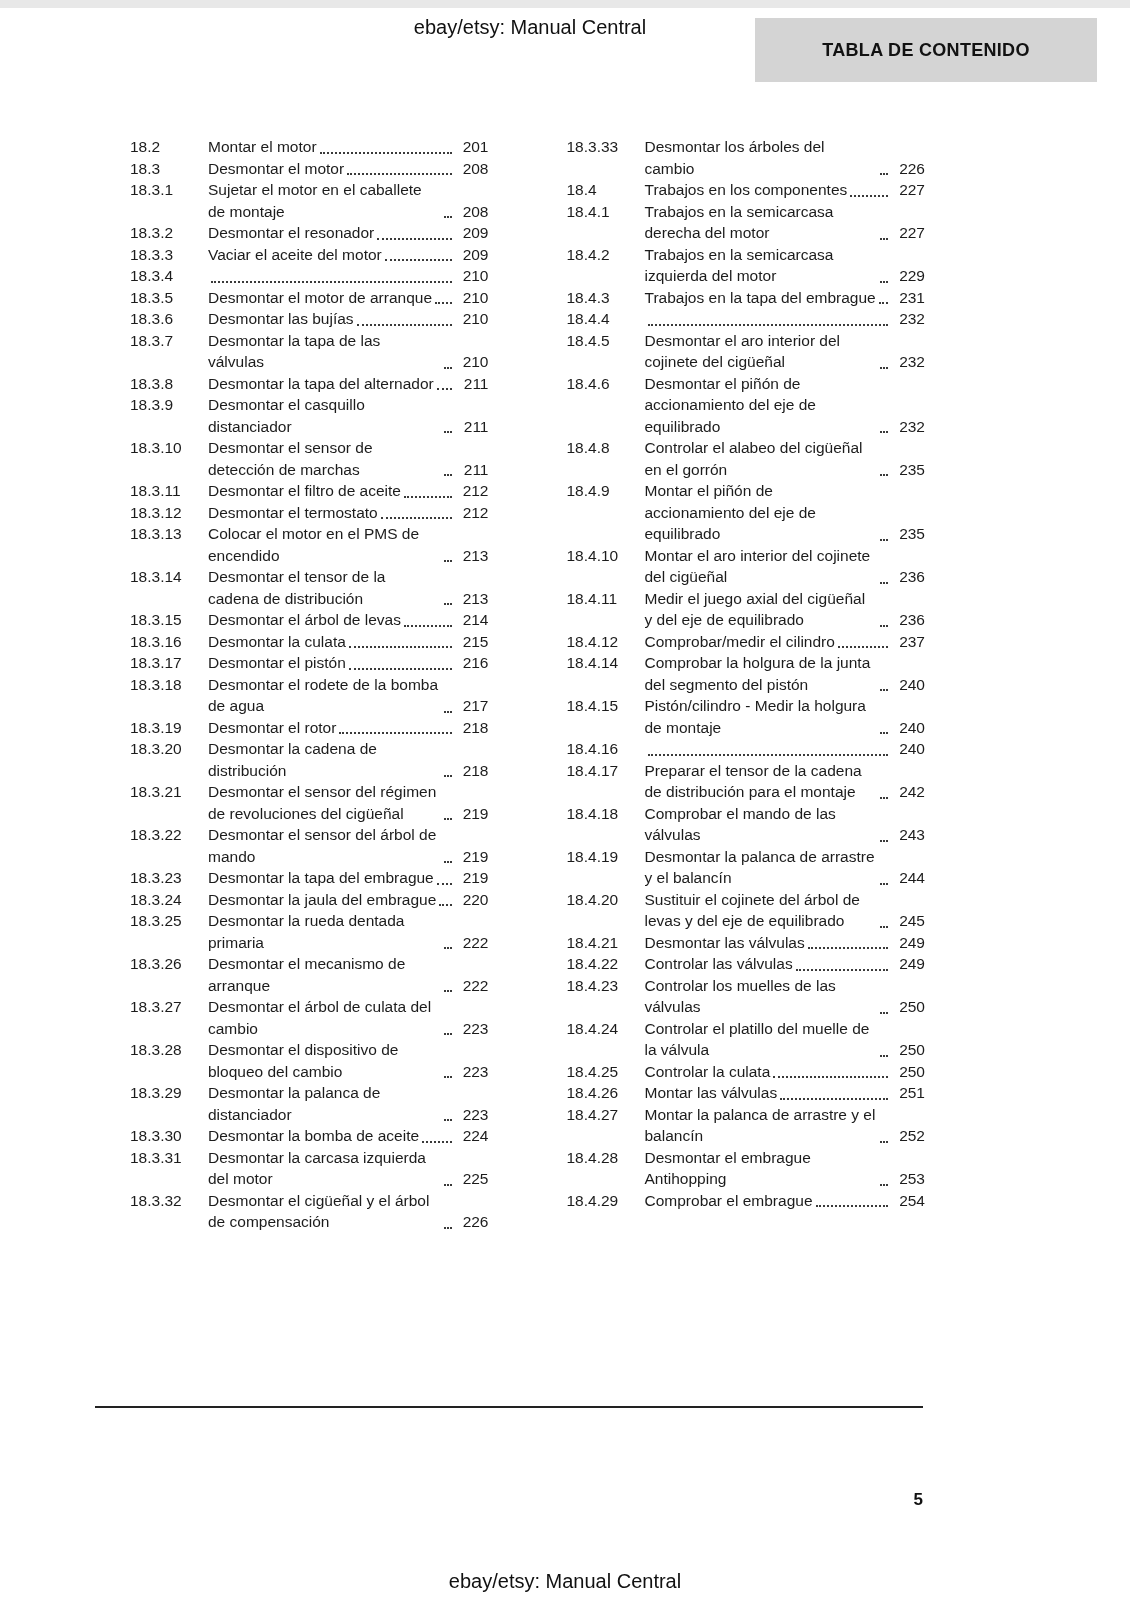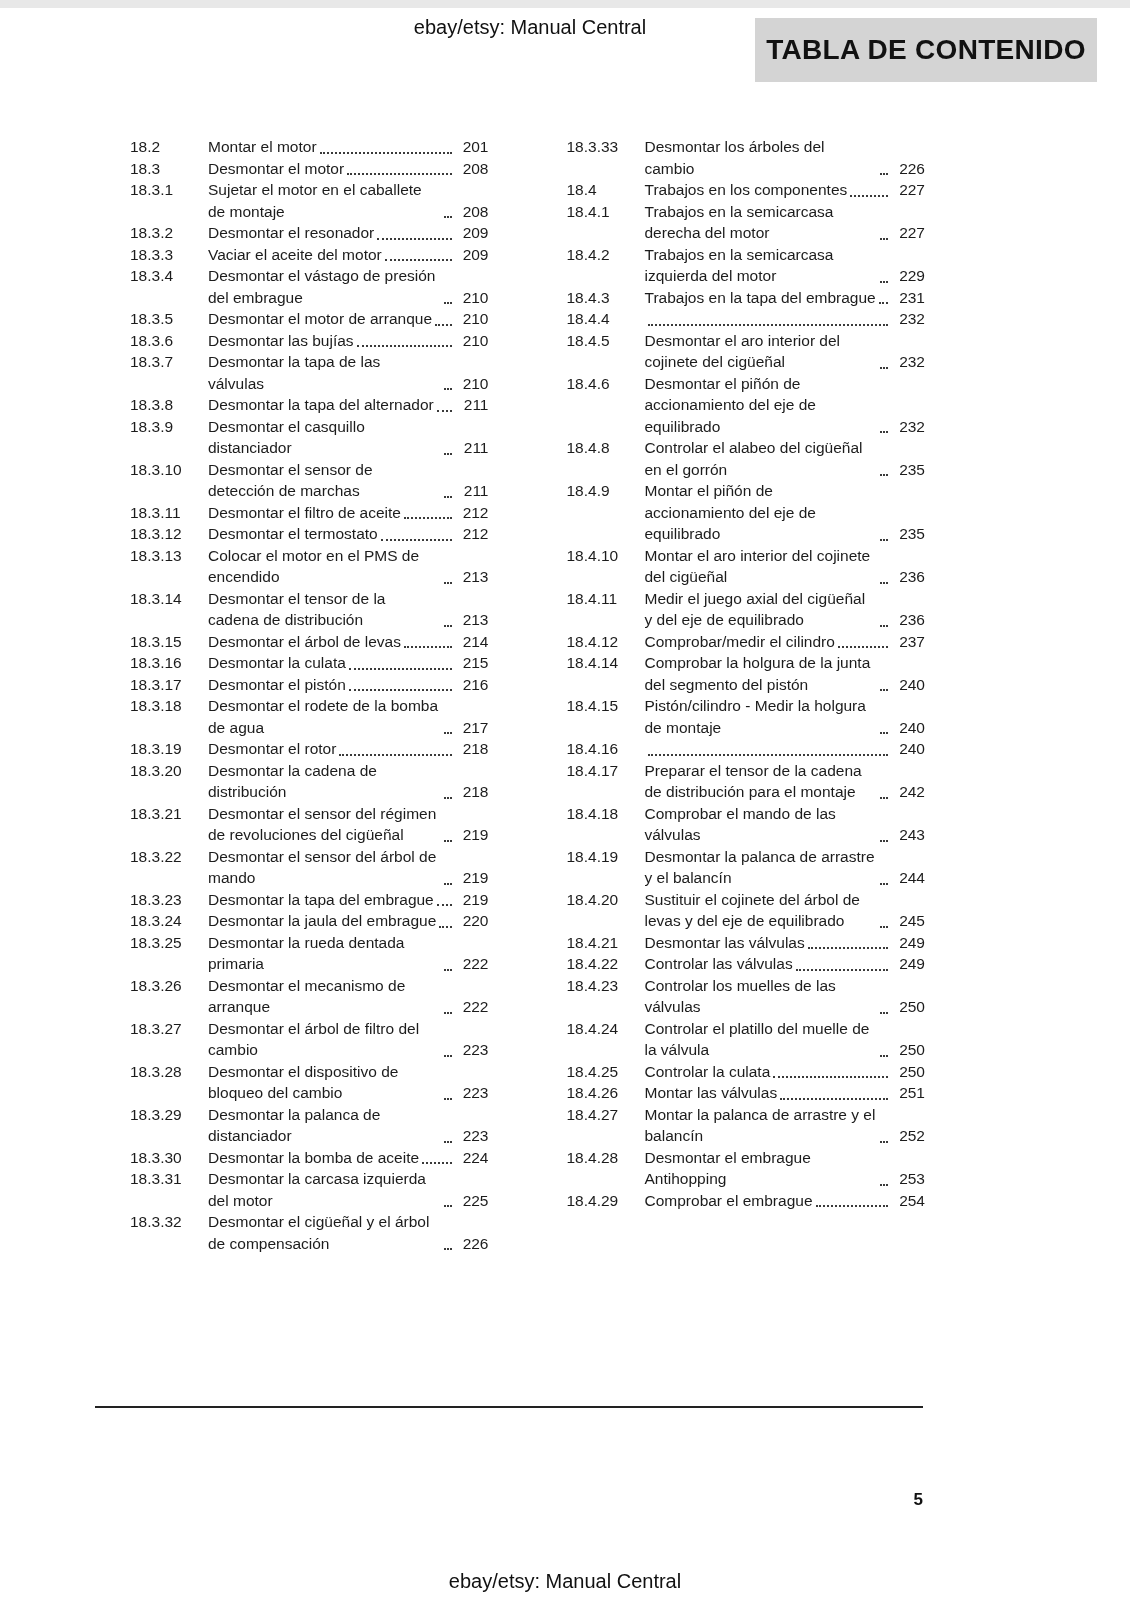--- a/index.html
+++ b/index.html
@@ -26,21 +26,21 @@
   .banner {
     position: absolute;
     top: 10px;
     right: 33px;
     width: 342px;
     height: 64px;
     background: #d4d4d4;
     display: flex;
     align-items: center;
     justify-content: center;
-    font-size: 28px;
+    font-size: 18px;
     font-weight: bold;
     color: #121212;
     letter-spacing: 0.3px;
     white-space: nowrap;
   }
   .toc {
     position: absolute;
     top: 128px;
     left: 130px;
     width: 795px;
@@ -136,21 +136,20 @@
           <span class="page-num">209</span>
         </div>
         <div class="toc-row">
           <span class="num">18.3.3</span>
           <span class="title">Vaciar el aceite del motor</span>
           <span class="leader"></span>
           <span class="page-num">209</span>
         </div>
         <div class="toc-row">
           <span class="num">18.3.4</span>
-          <span class="title">Desmontar el vástago de presión del embrague</span>
           <span class="leader"></span>
           <span class="page-num">210</span>
         </div>
         <div class="toc-row">
           <span class="num">18.3.5</span>
           <span class="title">Desmontar el motor de arranque</span>
           <span class="leader"></span>
           <span class="page-num">210</span>
         </div>
         <div class="toc-row">
@@ -274,21 +273,21 @@
           <span class="page-num">222</span>
         </div>
         <div class="toc-row">
           <span class="num">18.3.26</span>
           <span class="title">Desmontar el mecanismo de arranque</span>
           <span class="leader"></span>
           <span class="page-num">222</span>
         </div>
         <div class="toc-row">
           <span class="num">18.3.27</span>
-          <span class="title">Desmontar el árbol de filtro del cambio</span>
+          <span class="title">Desmontar el árbol de culata del cambio</span>
           <span class="leader"></span>
           <span class="page-num">223</span>
         </div>
         <div class="toc-row">
           <span class="num">18.3.28</span>
           <span class="title">Desmontar el dispositivo de bloqueo del cambio</span>
           <span class="leader"></span>
           <span class="page-num">223</span>
         </div>
         <div class="toc-row">

